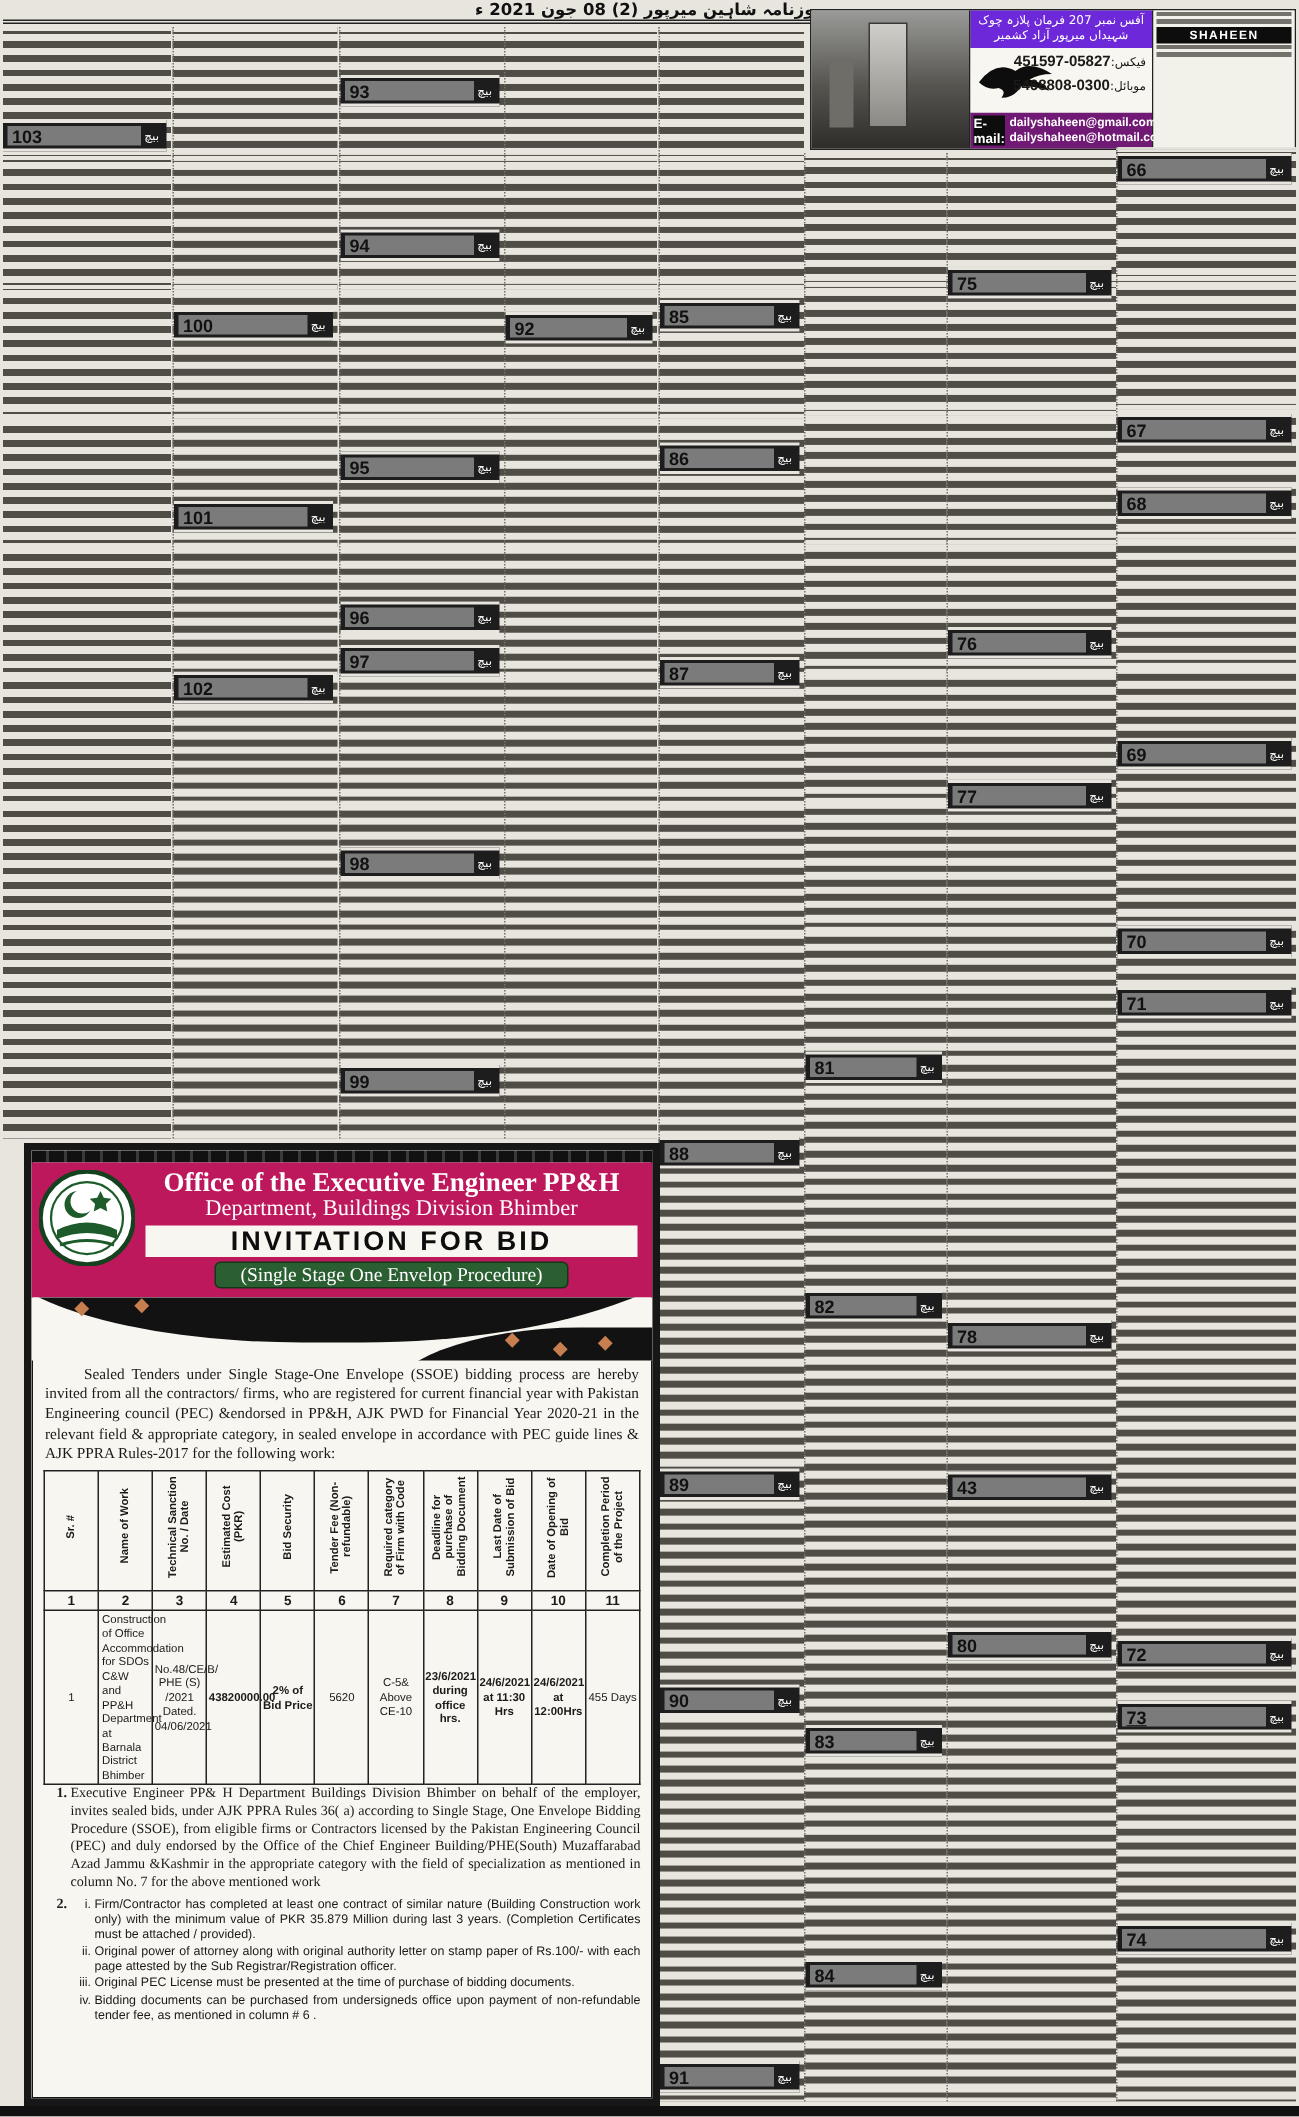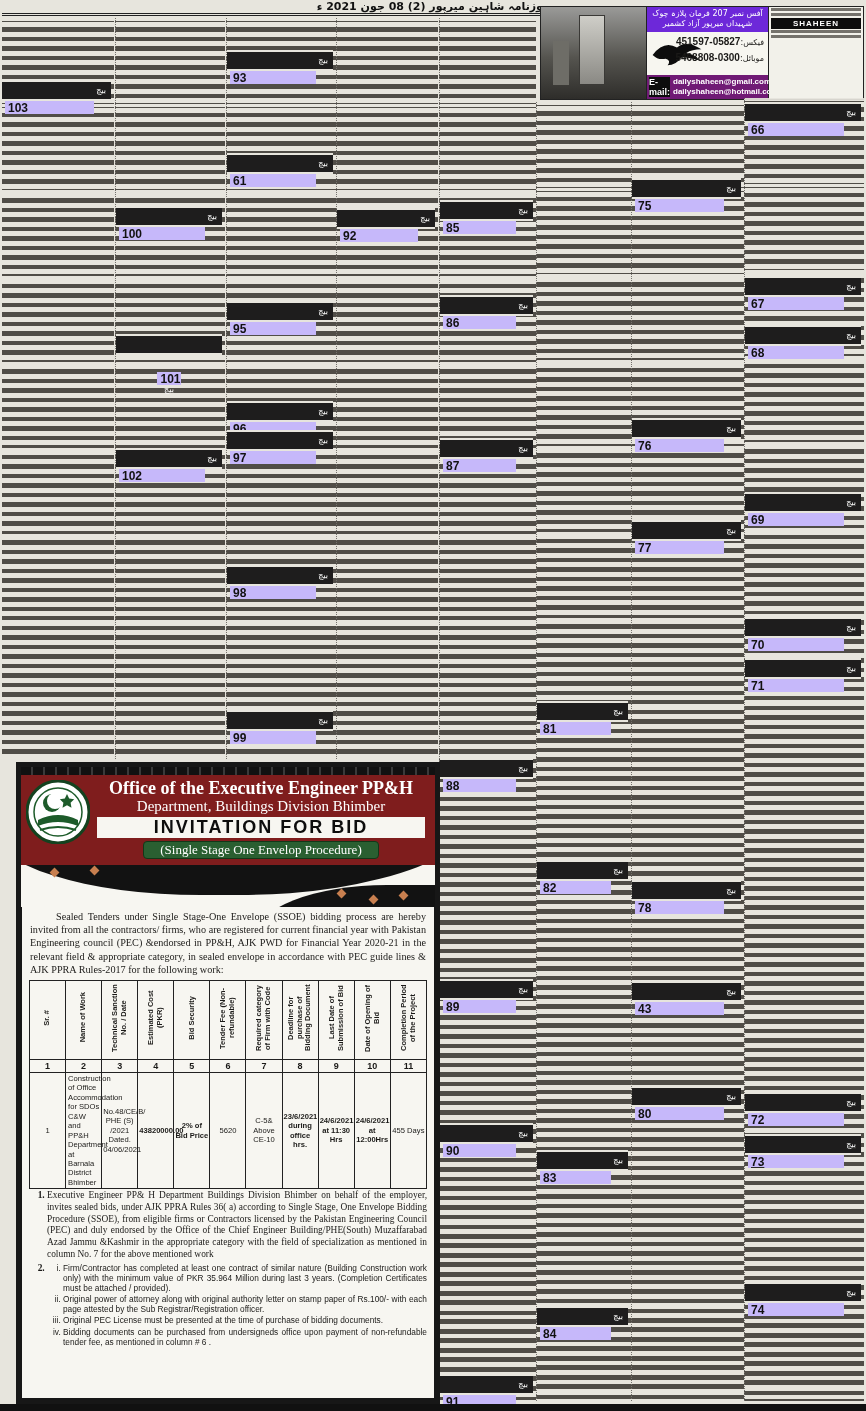--- a/index.html
+++ b/index.html
@@ -32,27 +32,27 @@
   .mh-urdu .big{font:bold 30px "DejaVu Sans",sans-serif;direction:rtl;}
   .mh-urdu .prefix{position:absolute;top:1px;right:3px;font:7px "DejaVu Sans",sans-serif;color:#ddd;direction:rtl;}
 
   
   .ad-col{position:absolute;background:
      repeating-linear-gradient(to bottom, rgba(231,229,221,1) 0 3px, transparent 3px 86px),
      repeating-linear-gradient(to bottom, #44413b 0 4.5px, transparent 4.5px 9.5px);
      opacity:.92;}
   .ad-col.gutter{border-left:1px dotted #6b6963;}
   .badge{position:absolute;left:0;right:3px;height:21px;background:#0d0d0d;display:flex;align-items:center;padding:2px 3px;border-top:2px solid #e7e5dd;border-bottom:2px solid #e7e5dd;}
-  .badge .num-box{flex:1;background:#c4b5fd;height:100%;display:flex;align-items:center;padding-left:3px;font:bold 12px "Liberation Sans",sans-serif;color:#000;margin-top:34px;}
+  .badge .num-box{flex:1;background:#737373;height:100%;display:flex;align-items:center;padding-left:3px;font:bold 12px "Liberation Sans",sans-serif;color:#000;}
   .badge .word{color:#fff;font:8px "DejaVu Sans",sans-serif;padding:0 2px;direction:rtl;}
 
   
   .notice{position:absolute;left:16px;top:762px;width:424px;height:642px;background:#f7f6f1;border:5px solid #171717;box-shadow:inset 0 0 0 1px #171717;overflow:hidden;}
   .n-topstrip{height:8px;background:repeating-linear-gradient(90deg,#111 0 10px,#3a3a3a 10px 12px);}
-  .banner{background:#7f1d1d;position:relative;padding:4px 6px 6px 72px;text-align:center;}
+  .banner{background:#be185d;position:relative;padding:4px 6px 6px 72px;text-align:center;}
   .banner .org1{font:bold 18px "Liberation Serif",serif;color:#fff;line-height:1.05;}
   .banner .org2{font:15px "Liberation Serif",serif;color:#fff;line-height:1.1;}
   .title-strip{background:#f7f6f1;margin:3px 4px 0;padding:0;}
   .title-strip .t{font:900 18px "Liberation Sans",sans-serif;letter-spacing:2px;color:#0d0d0d;}
   .subtitle-strip{margin:3px auto 0;background:#2a5f31;border:1px solid #123818;border-radius:4px;width:70%;color:#fff;font:13px "Liberation Serif",serif;padding:0 2px;}
   .emblem{position:absolute;left:5px;top:5px;width:64px;height:64px;z-index:3;}
   .swoosh{height:42px;background:#f7f6f1;position:relative;overflow:hidden;}
   .swoosh .blackband{position:absolute;left:-30px;top:-66px;width:500px;height:96px;background:#121212;border-radius:0 0 50% 42%/0 0 100% 70%;}
   .swoosh .blackcorner{position:absolute;right:-40px;bottom:-30px;width:220px;height:52px;background:#121212;border-radius:60% 0 0 0/100% 0 0 0;}
   .leaf{position:absolute;width:7px;height:7px;background:#c87f4f;transform:rotate(45deg);}
@@ -110,36 +110,36 @@
   <div class="badge" style="top:62px;" data-name="ad-number-badge">
       <span class="num-box" data-name="ad-number">103</span>
       <span class="word" data-name="ad-badge-word">بیچ</span>
     </div>
 </div>
 <div class="ad-col gutter" data-name="ad-column-2" style="left:115px;top:18px;width:110px;height:741px;">
   <div class="badge" style="top:188px;" data-name="ad-number-badge">
       <span class="num-box" data-name="ad-number">100</span>
       <span class="word" data-name="ad-badge-word">بیچ</span>
     </div>
-  <div class="badge" style="top:316px;flex-direction:column;" data-name="ad-number-badge">
+  <div class="badge" style="top:316px;" data-name="ad-number-badge">
       <span class="num-box" data-name="ad-number">101</span>
       <span class="word" data-name="ad-badge-word">بیچ</span>
     </div>
   <div class="badge" style="top:430px;" data-name="ad-number-badge">
       <span class="num-box" data-name="ad-number">102</span>
       <span class="word" data-name="ad-badge-word">بیچ</span>
     </div>
 </div>
 <div class="ad-col gutter" data-name="ad-column-3" style="left:226px;top:18px;width:110px;height:741px;">
   <div class="badge" style="top:32px;" data-name="ad-number-badge">
       <span class="num-box" data-name="ad-number">93</span>
       <span class="word" data-name="ad-badge-word">بیچ</span>
     </div>
   <div class="badge" style="top:135px;" data-name="ad-number-badge">
-      <span class="num-box" data-name="ad-number">61</span>
+      <span class="num-box" data-name="ad-number">94</span>
       <span class="word" data-name="ad-badge-word">بیچ</span>
     </div>
   <div class="badge" style="top:283px;" data-name="ad-number-badge">
       <span class="num-box" data-name="ad-number">95</span>
       <span class="word" data-name="ad-badge-word">بیچ</span>
     </div>
   <div class="badge" style="top:383px;" data-name="ad-number-badge">
       <span class="num-box" data-name="ad-number">96</span>
       <span class="word" data-name="ad-badge-word">بیچ</span>
     </div>
@@ -345,21 +345,21 @@
       <td data-name="table-cell-completion-period">455 Days</td>
     </tr>
   </tbody>
     </table>
 
 
   <ol class="items" data-name="tender-conditions-list">
     <li data-name="tender-item-1">Executive Engineer PP&amp; H Department Buildings Division Bhimber on behalf of the employer, invites sealed bids, under AJK PPRA Rules 36( a) according to Single Stage, One Envelope Bidding Procedure (SSOE), from eligible firms or Contractors licensed by the Pakistan Engineering Council (PEC) and duly endorsed by the Office of the Chief Engineer Building/PHE(South) Muzaffarabad Azad Jammu &amp;Kashmir in the appropriate category with the field of specialization as mentioned in column No. 7 for the above mentioned work</li>
     <li data-name="tender-item-2">
       <ol class="subs" data-name="qualification-sublist">
-        <li data-name="qualification-item-i">Firm/Contractor has completed at least one contract of similar nature (Building Construction work only) with the minimum value of PKR 35.964 Million during last 3 years. (Completion Certificates must be attached / provided).</li>
+        <li data-name="qualification-item-i">Firm/Contractor has completed at least one contract of similar nature (Building Construction work only) with the minimum value of PKR 35.879 Million during last 3 years. (Completion Certificates must be attached / provided).</li>
         <li data-name="qualification-item-ii">Original power of attorney along with original authority letter on stamp paper of Rs.100/- with each page attested by the Sub Registrar/Registration officer.</li>
         <li data-name="qualification-item-iii">Original PEC License must be presented at the time of purchase of bidding documents.</li>
         <li data-name="qualification-item-iv">Bidding documents can be purchased from undersigneds office upon payment of non-refundable tender fee, as mentioned in column # 6 .</li>
 
       </ol>
     </li>
 
   </ol>
 
 </div>

